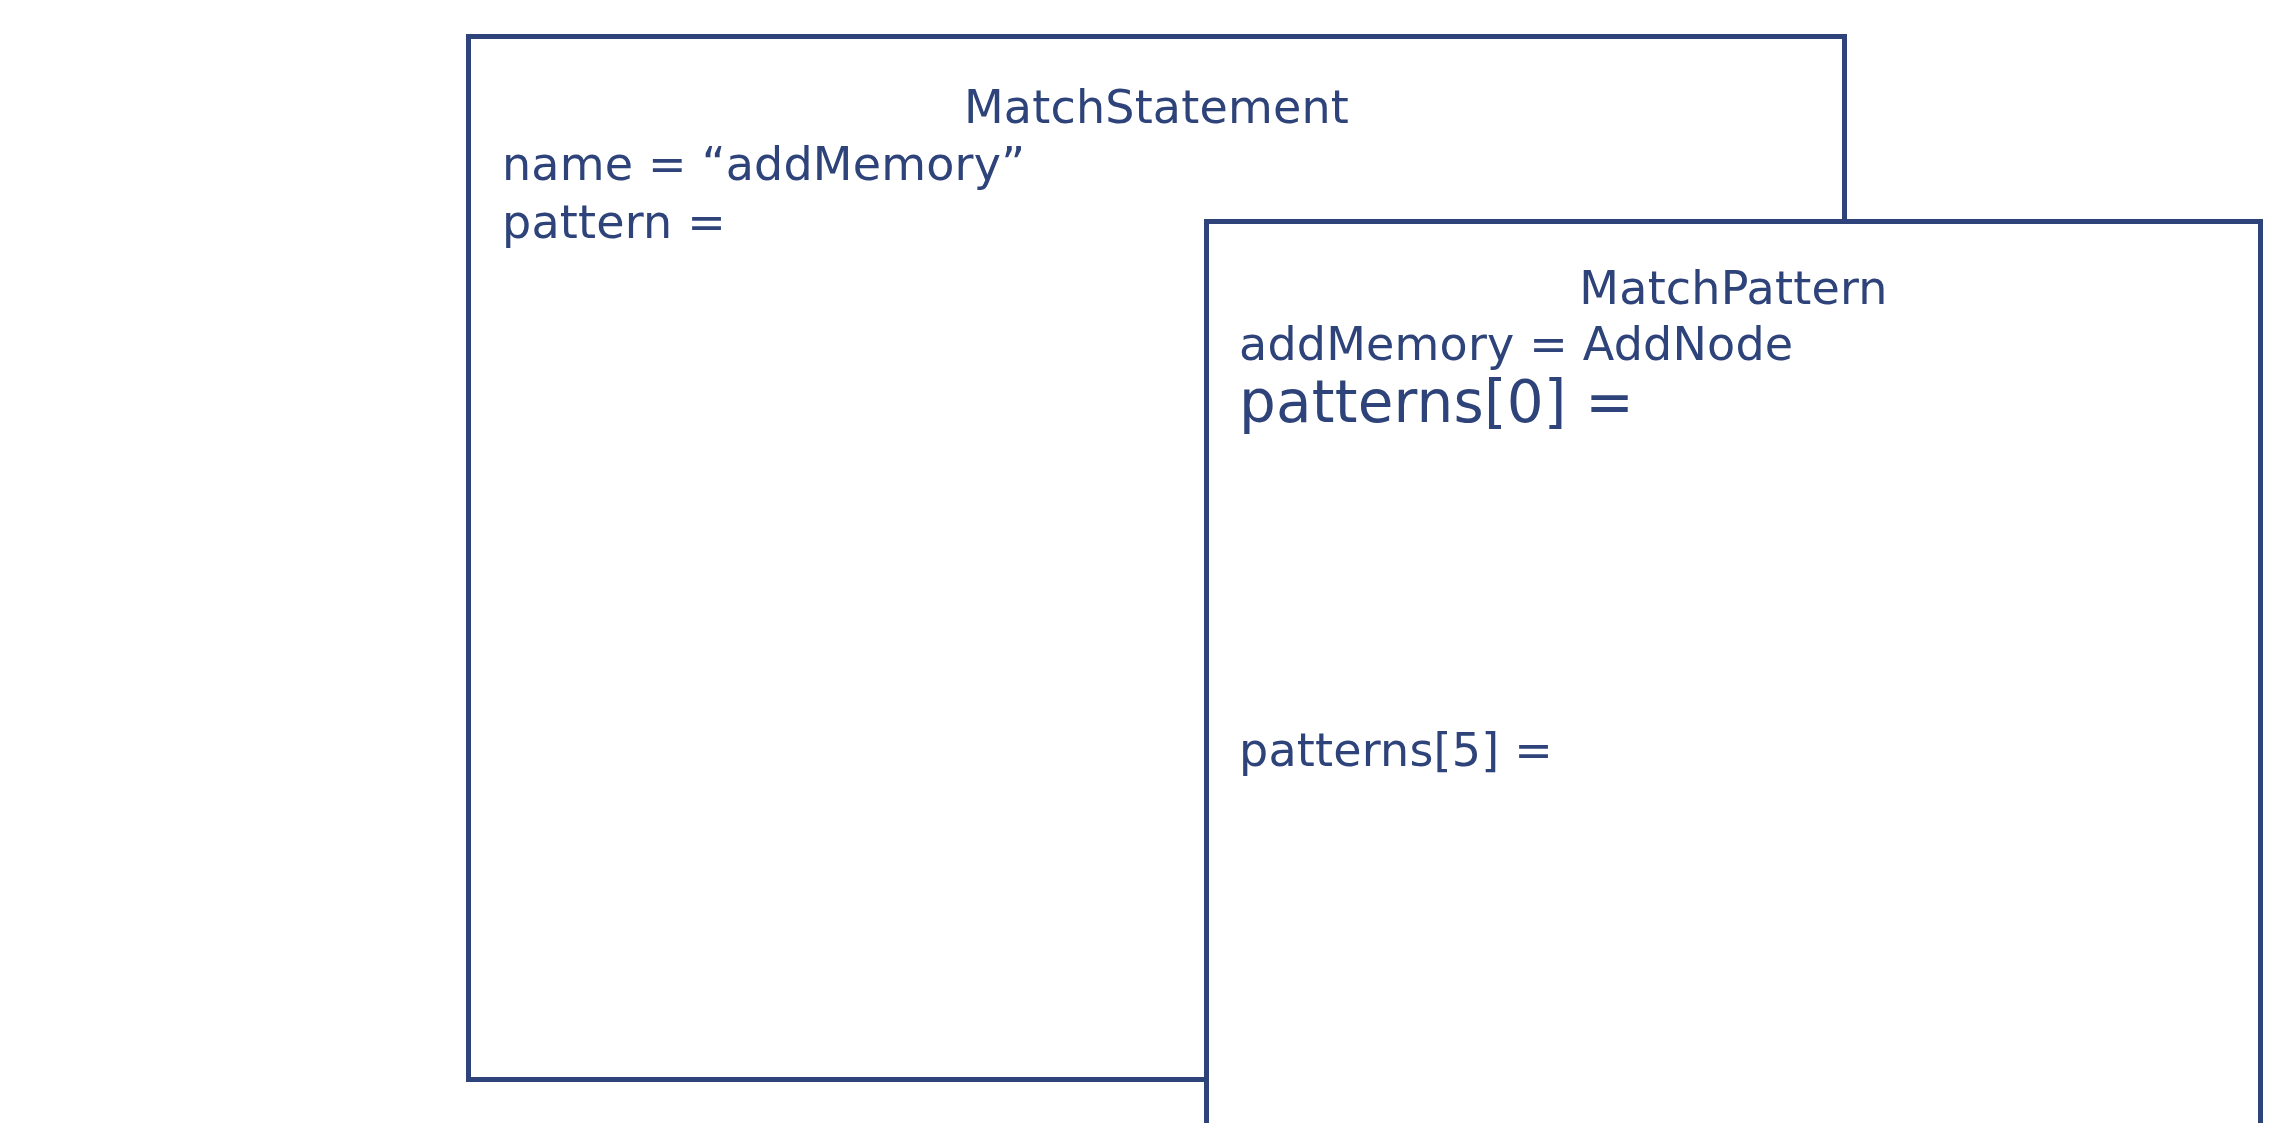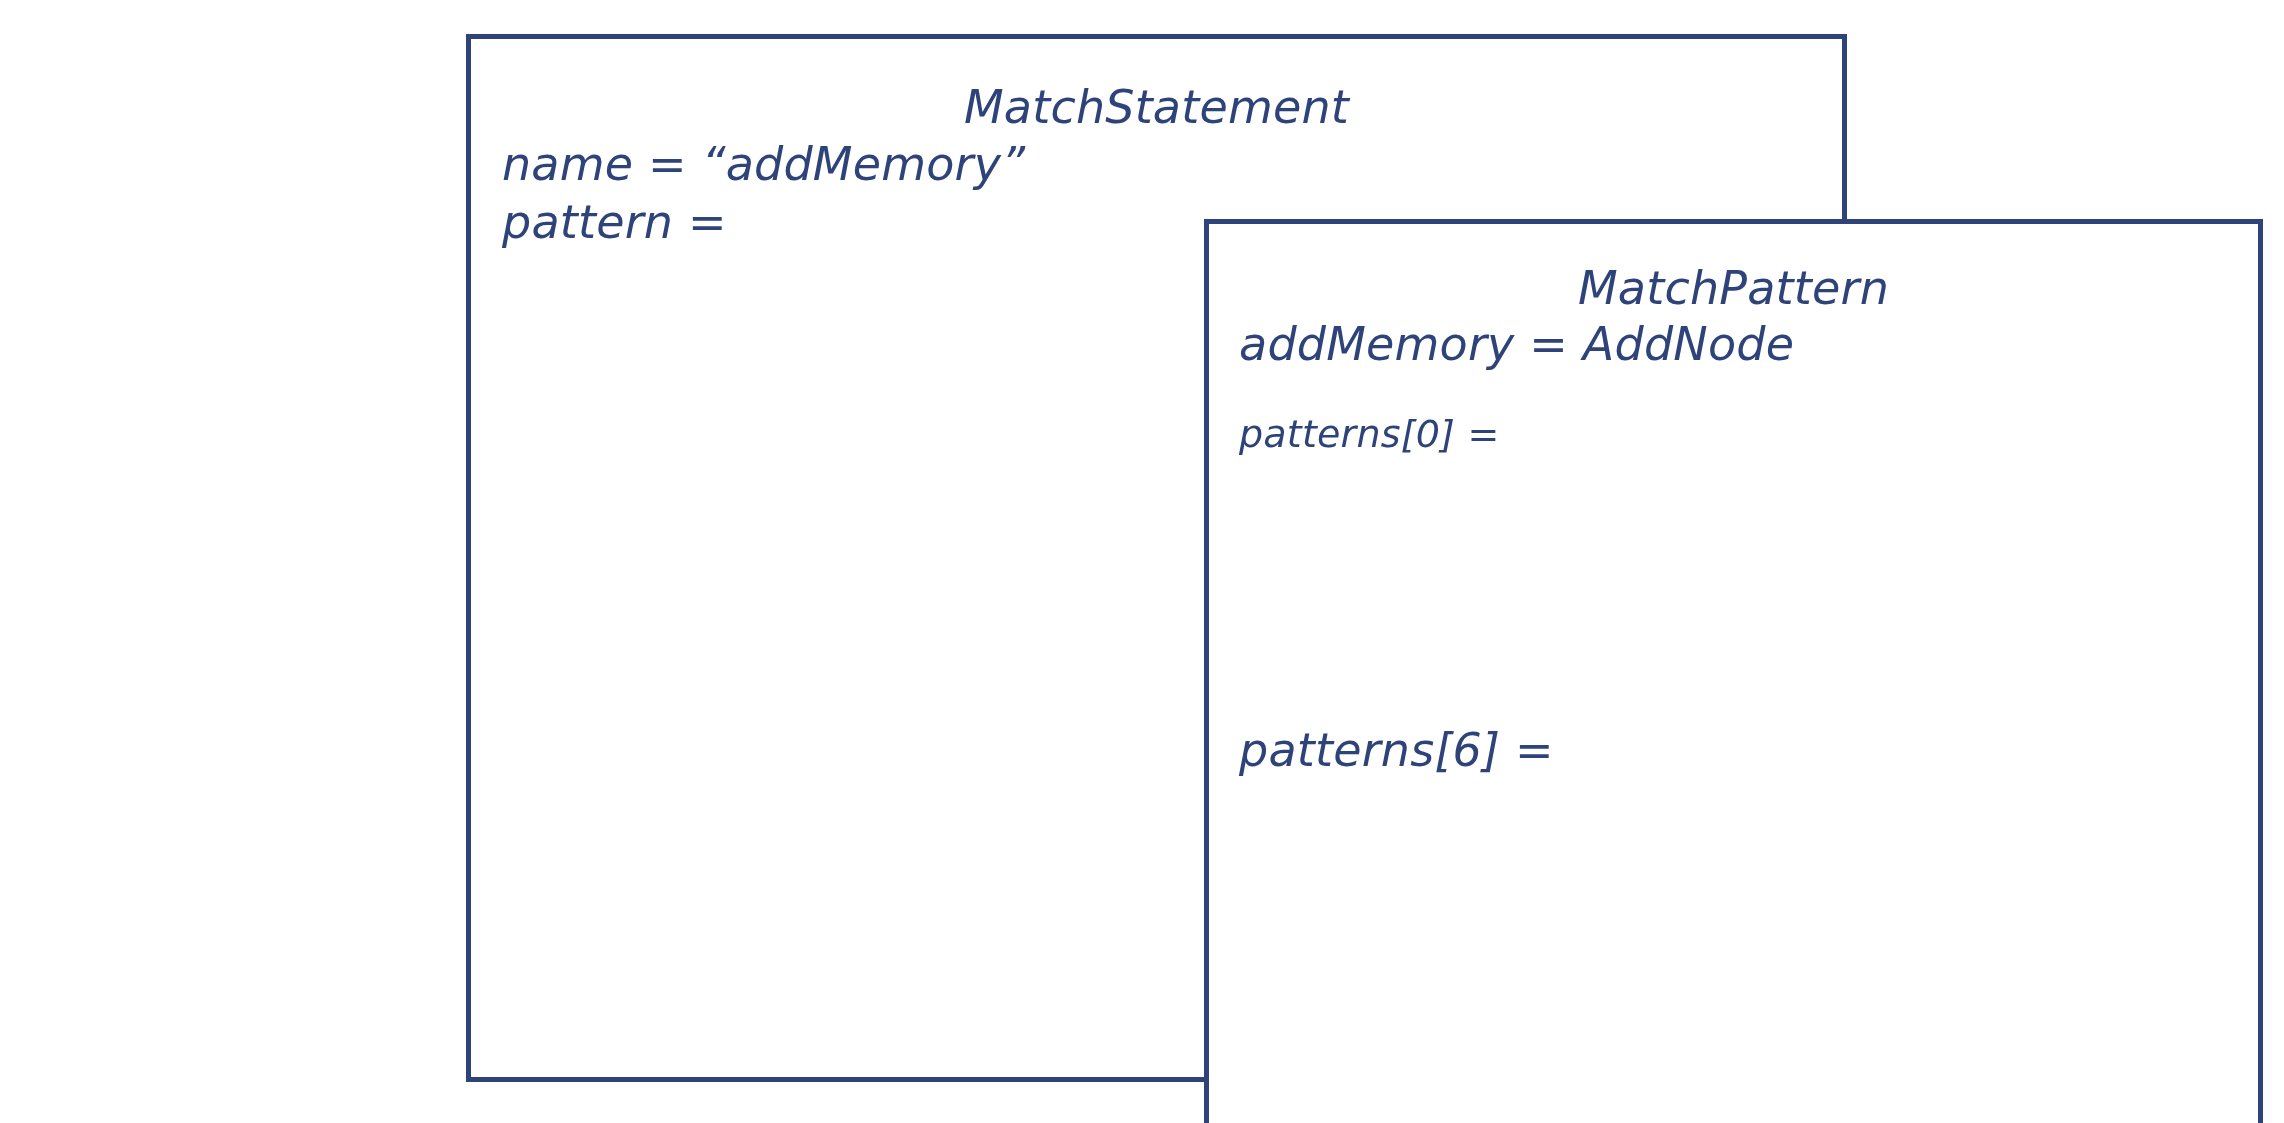--- a/index.html
+++ b/index.html
@@ -89,49 +89,48 @@
   }
   #mid-field-nodeclass {
     left: 30px;
     top: 94px;
     font-size: 46px;
     line-height: 52px;
   }
   #mid-field-patterns0 {
     left: 30px;
     top: 152px;
-    font-size: 38px;
+    font-size: 58px;
     line-height: 52px;
-    margin-top: 32px;
   }
   #mid-field-patterns1 {
     left: 30px;
     top: 500px;
     font-size: 46px;
     line-height: 52px;
   }
 </style>
 </head>
 <body style="background: rgb(255, 255, 255);">
 
-<div class="canvas" style="background: rgb(255, 255, 255); font-style: italic;">
+<div class="canvas" style="background: rgb(255, 255, 255);">
 
   <div class="node-box" id="outer-box" style="border-color: rgb(46, 67, 121); background: rgb(255, 255, 255);">
 
     <div class="node-title" id="outer-title" style="color: rgb(46, 67, 121);">MatchStatement</div>
 
     <div class="field-row" id="outer-field-pattern" style="color: rgb(46, 67, 121);">pattern =</div>
 
     <div class="field-row" id="outer-field-name" style="color: rgb(46, 67, 121);">name = “addMemory”</div>
 
     <div class="node-box" id="mid-box" style="border-color: rgb(46, 67, 121); background: rgb(255, 255, 255);">
 
       <div class="node-title" id="mid-title" style="color: rgb(46, 67, 121);">MatchPattern</div>
 
       <div class="field-row" id="mid-field-nodeclass" style="color: rgb(46, 67, 121);">addMemory = AddNode</div>
 
       <div class="field-row" id="mid-field-patterns0" style="color: rgb(46, 67, 121);">patterns[0] =</div>
 
-      <div class="field-row" id="mid-field-patterns1" style="color: rgb(46, 67, 121);">patterns[6] =</div>
+      <div class="field-row" id="mid-field-patterns1" style="color: rgb(46, 67, 121);">patterns[5] =</div>
 
     </div>
   </div>
 </div>
 
 </body></html>

